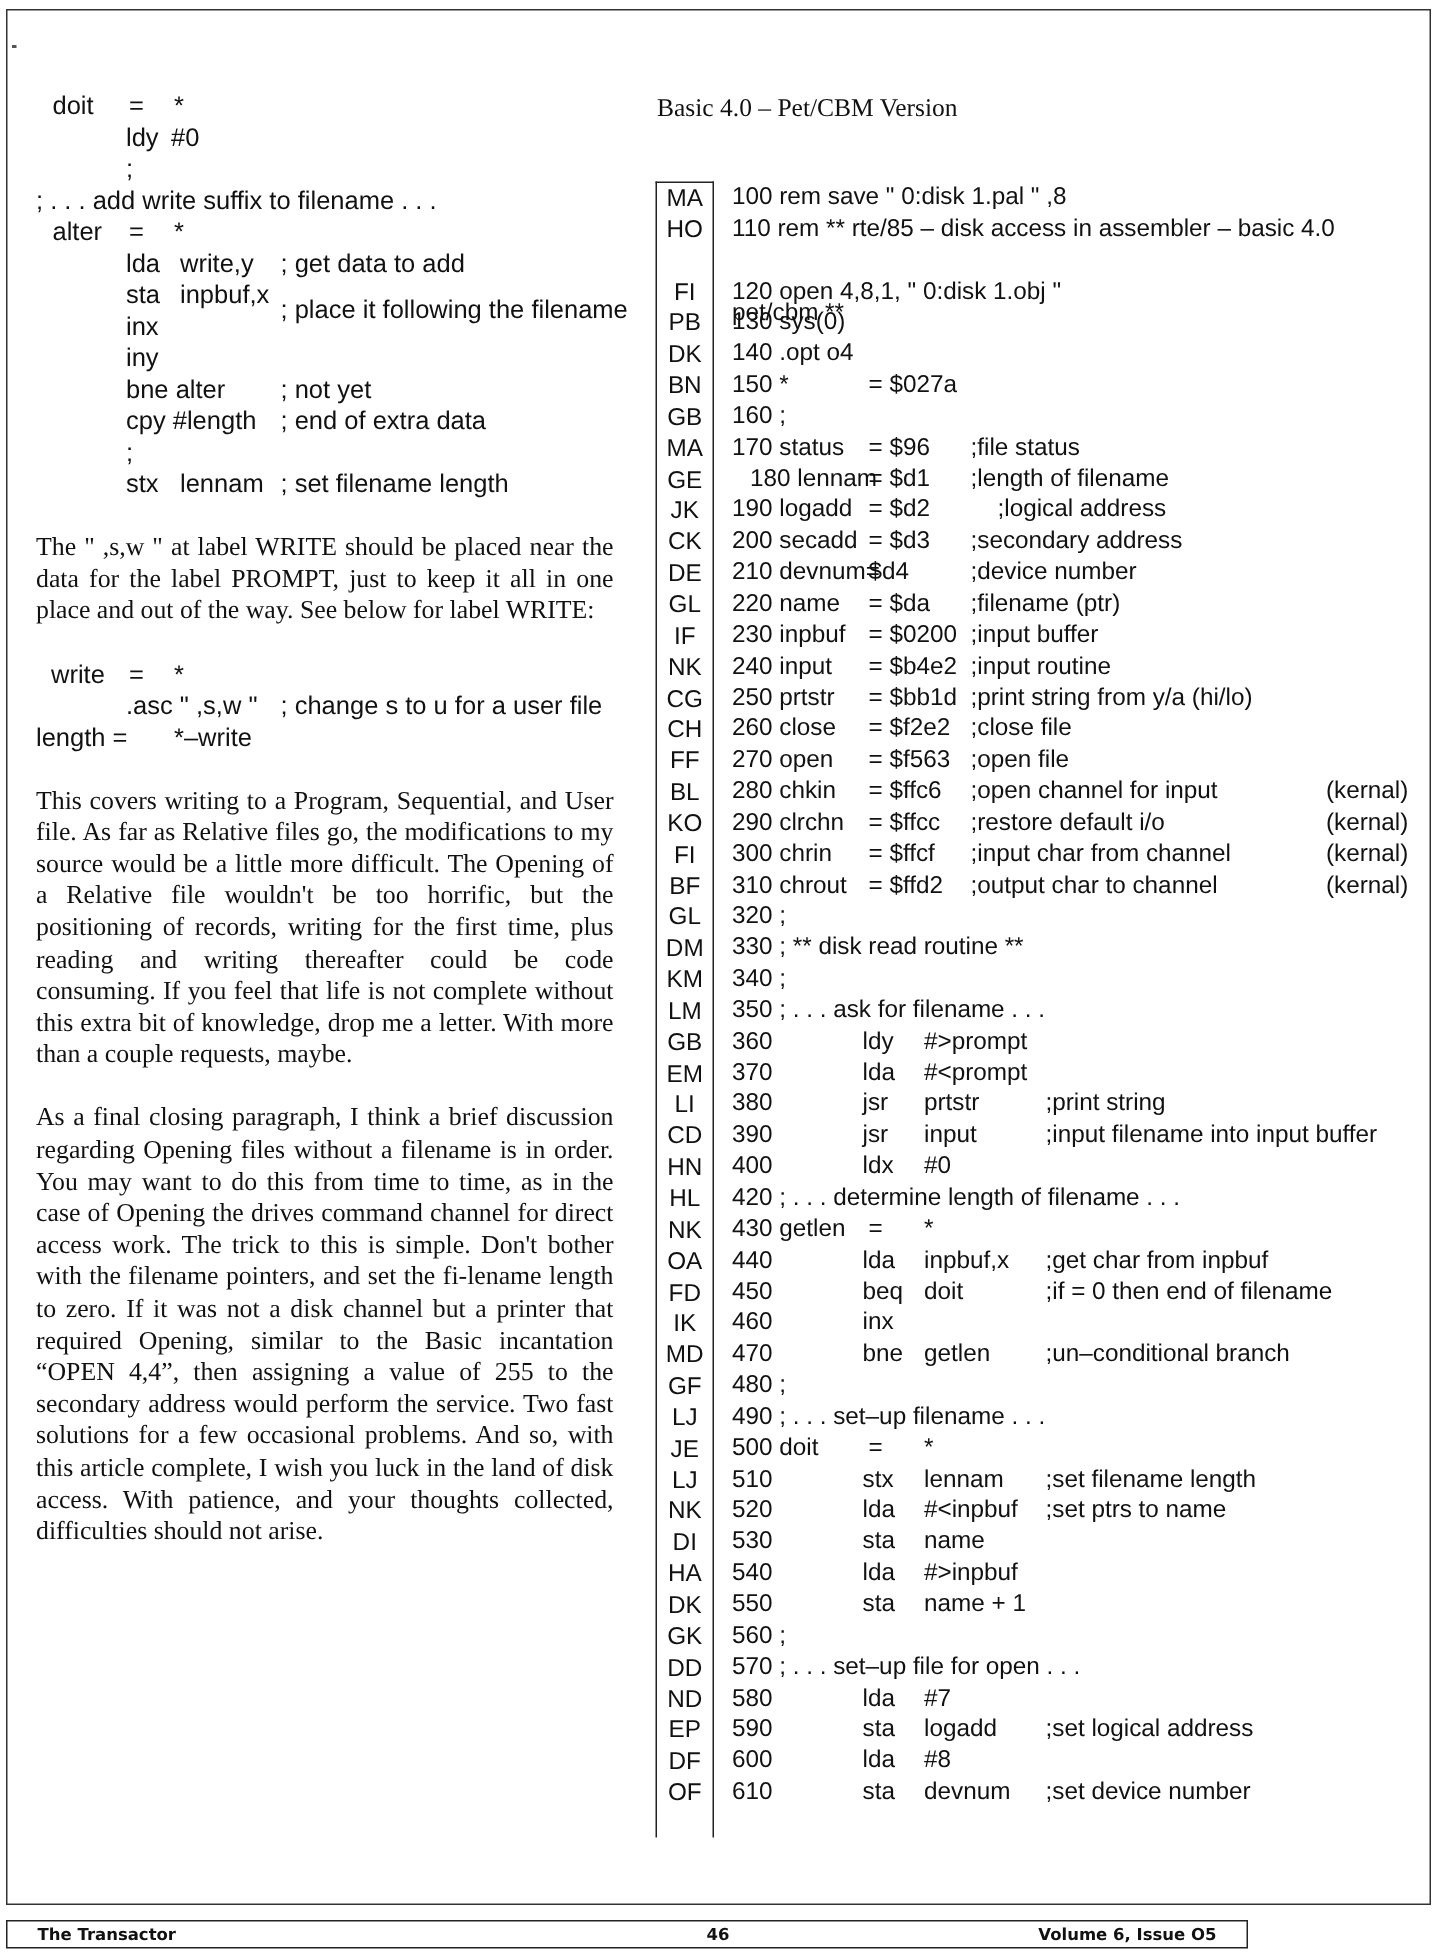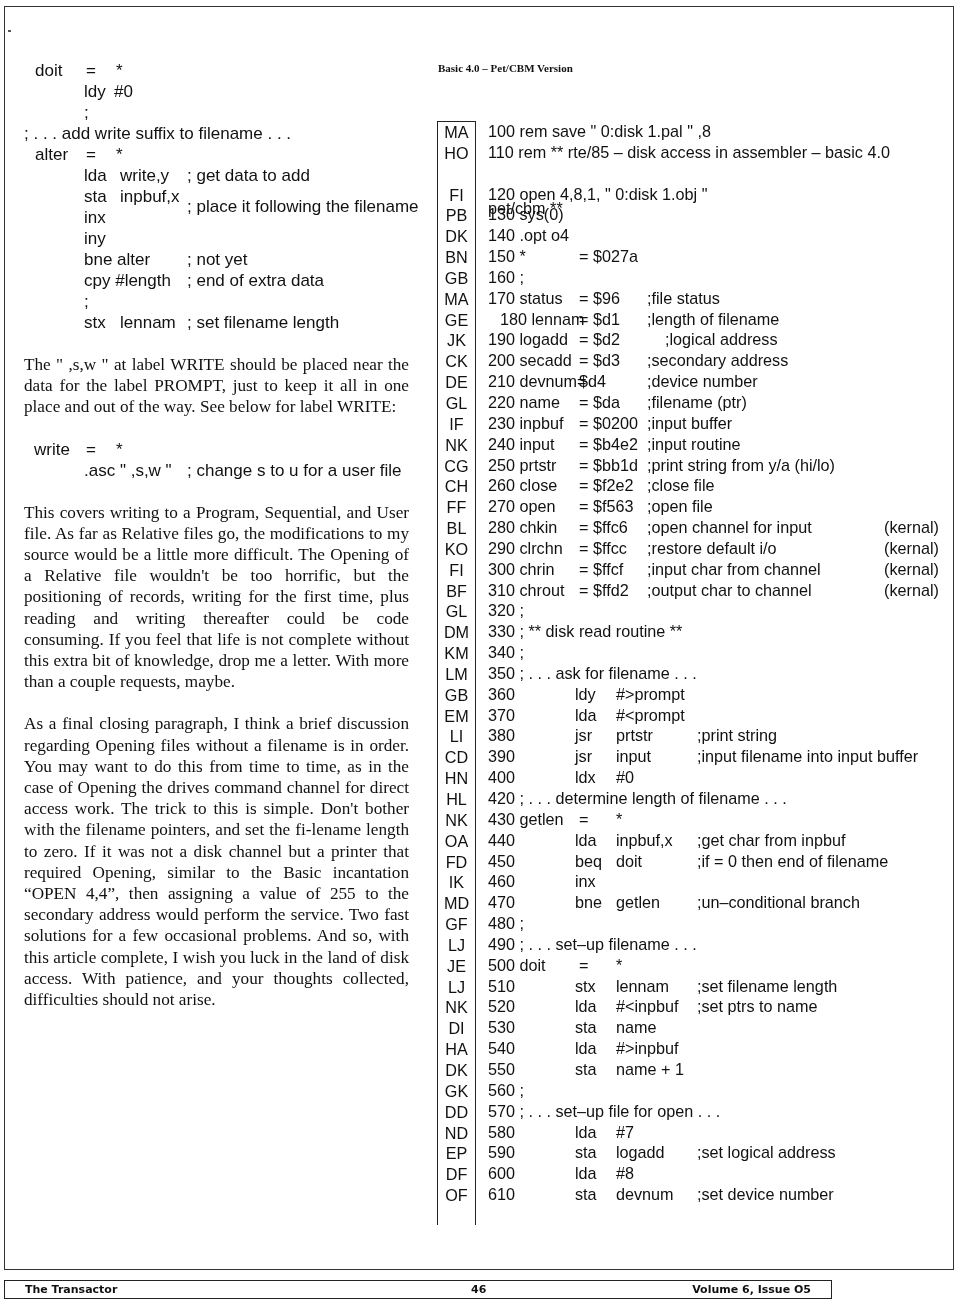--- a/index.html
+++ b/index.html
@@ -6,21 +6,21 @@
   body { width:960px; height:1306px; position:relative; overflow:hidden; color:#111; }
   .page-border { position:absolute; left:4px; top:6px; width:950px; height:1264px; border:1.5px solid #333; box-sizing:border-box; }
   .tick { position:absolute; left:8px; top:30px; width:3px; height:2px; background:#555; }
   .sans { font-family:"Liberation Sans", sans-serif; }
   .serif { font-family:"Liberation Serif", serif; }
   .left-col { position:absolute; left:24px; top:60px; width:385px; }
   .code-line { position:relative; height:21px; font-size:17px; line-height:21px; white-space:pre; }
   .code-line span { position:absolute; top:0; }
   .para { font-size:17.2px; line-height:21.2px; text-align:justify; margin:0; }
   .spacer { height:21px; }
-  .heading { position:absolute; left:438px; top:62px; font-size:11px; font-weight:bold; }
+  .heading { position:absolute; left:438px; top:62px; font-size:17px; font-weight:normal; }
   .listing { position:absolute; left:437px; top:121px; width:510px; }
   .lst-box { position:absolute; left:0; top:0; width:39px; height:1104px; border-left:1.5px solid #222; border-top:1.5px solid #222; border-right:1.5px solid #222; box-sizing:border-box; }
   .lst-row { position:relative; height:20.85px; font-size:16.2px; line-height:20.85px; white-space:nowrap; }
   .lst-row span { position:absolute; top:0; }
   .chk { left:0; width:39px; text-align:center; padding-top:1px; }
   .footer { position:absolute; left:4px; top:1280px; width:828px; height:19px; border:1.5px solid #222; box-sizing:border-box; font-family:"DejaVu Sans", sans-serif; font-weight:bold; font-size:11px; line-height:16px; }
   .footer span { position:absolute; top:1px; }
 </style>
 </head>
 <body>
@@ -43,20 +43,21 @@
       <div class="code-line"><span style="left: 11px;"></span><span style="left: 60px;">cpy #length</span><span style="left: 60px;"></span><span style="left: 163px;">; end of extra data</span></div>
       <div class="code-line"><span style="left: 11px;"></span><span style="left: 60px;">;</span><span style="left: 60px;"></span><span style="left: 163px;"></span></div>
       <div class="code-line"><span style="left: 11px;"></span><span style="left: 60px;">stx</span><span style="left: 96px;">lennam</span><span style="left: 163px;">; set filename length</span></div>
     </div>
   <div class="spacer"></div>
   <p class="para serif">The " ,s,w " at label WRITE should be placed near the data for the label PROMPT, just to keep it all in one place and out of the way. See below for label WRITE:</p>
   <div class="spacer"></div>
   <div id="code2" class="sans">
       <div class="code-line"><span style="left: 10px;">write</span><span style="left: 62px;">=</span><span style="left: 92px;">*</span><span style="left: 163px;"></span></div>
       <div class="code-line"><span style="left: 10px;"></span><span style="left: 60px;">.asc " ,s,w "</span><span style="left: 110px;"></span><span style="left: 163px;">; change s to u for a user file</span></div>
+      <div class="code-line"><span style="left: 0px;">length =</span><span style="left: 60px;"></span><span style="left: 92px;">*–write</span><span style="left: 163px;"></span></div>
     </div>
   <div class="spacer"></div>
   <p class="para serif">This covers writing to a Program, Sequential, and User file. As far as Relative files go, the modifications to my source would be a little more difficult. The Opening of a Relative file wouldn't be too horrific, but the positioning of records, writing for the first time, plus reading and writing thereafter could be code consuming. If you feel that life is not complete without this extra bit of knowledge, drop me a letter. With more than a couple requests, maybe.</p>
   <div class="spacer"></div>
   <p class="para serif">As a final closing paragraph, I think a brief discussion regarding Opening files without a filename is in order. You may want to do this from time to time, as in the case of Opening the drives command channel for direct access work. The trick to this is simple. Don't bother with the filename pointers, and set the fi-lename length to zero. If it was not a disk channel but a printer that required Opening, similar to the Basic incantation “OPEN 4,4”, then assigning a value of 255 to the secondary address would perform the service. Two fast solutions for a few occasional problems. And so, with this article complete, I wish you luck in the land of disk access. With patience, and your thoughts collected, difficulties should not arise.</p>
 </div>
 
 <div class="heading serif">Basic 4.0 – Pet/CBM Version</div>
 <div class="listing sans">
   <div class="lst-box"></div>

